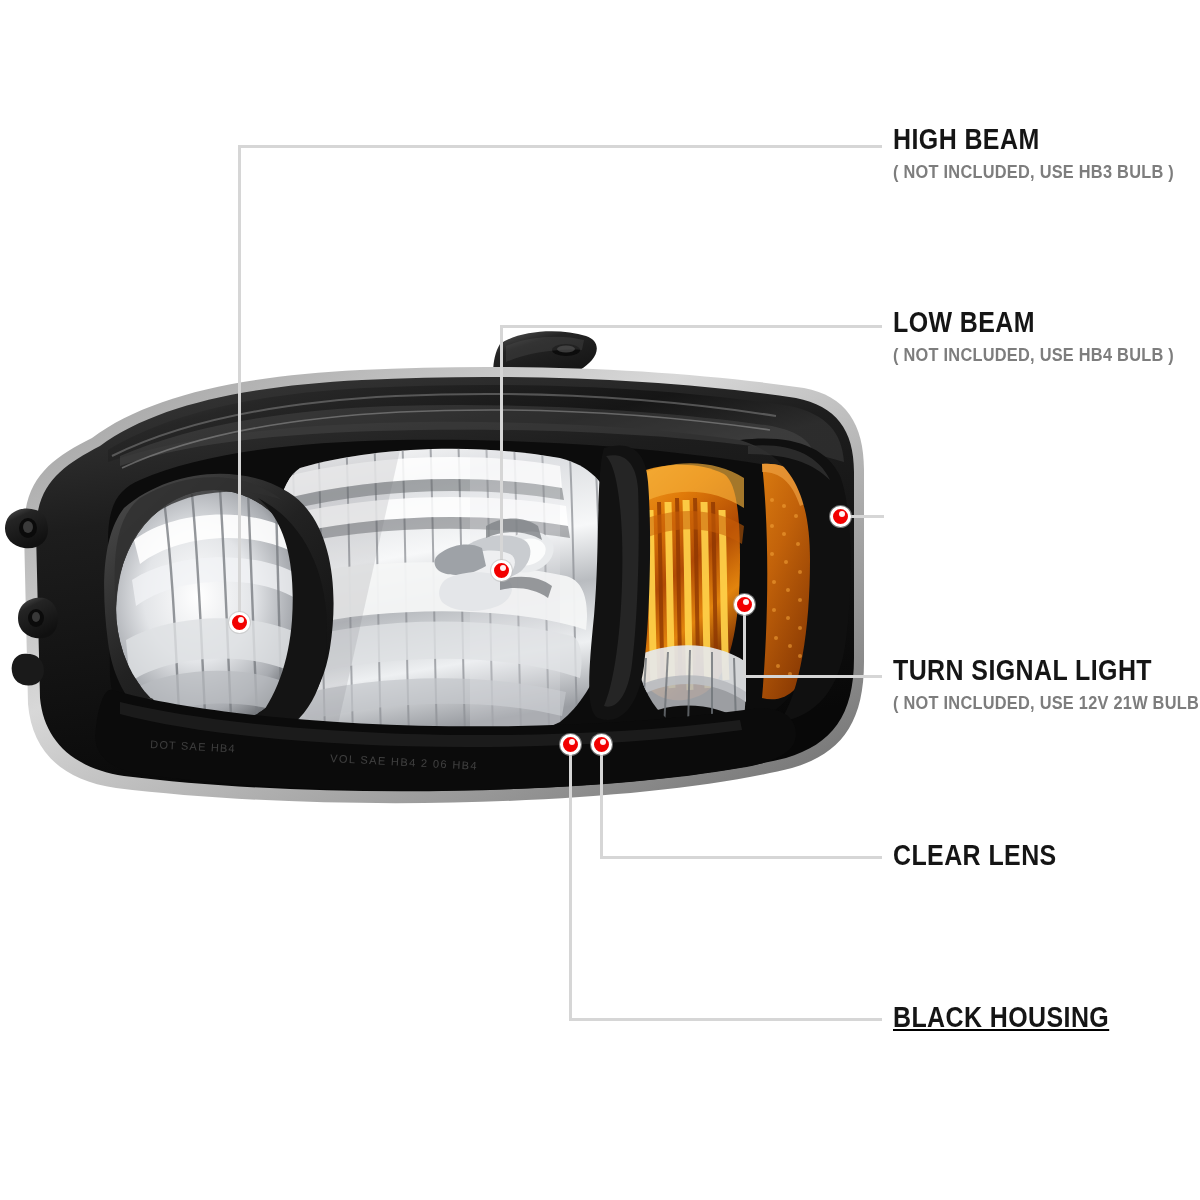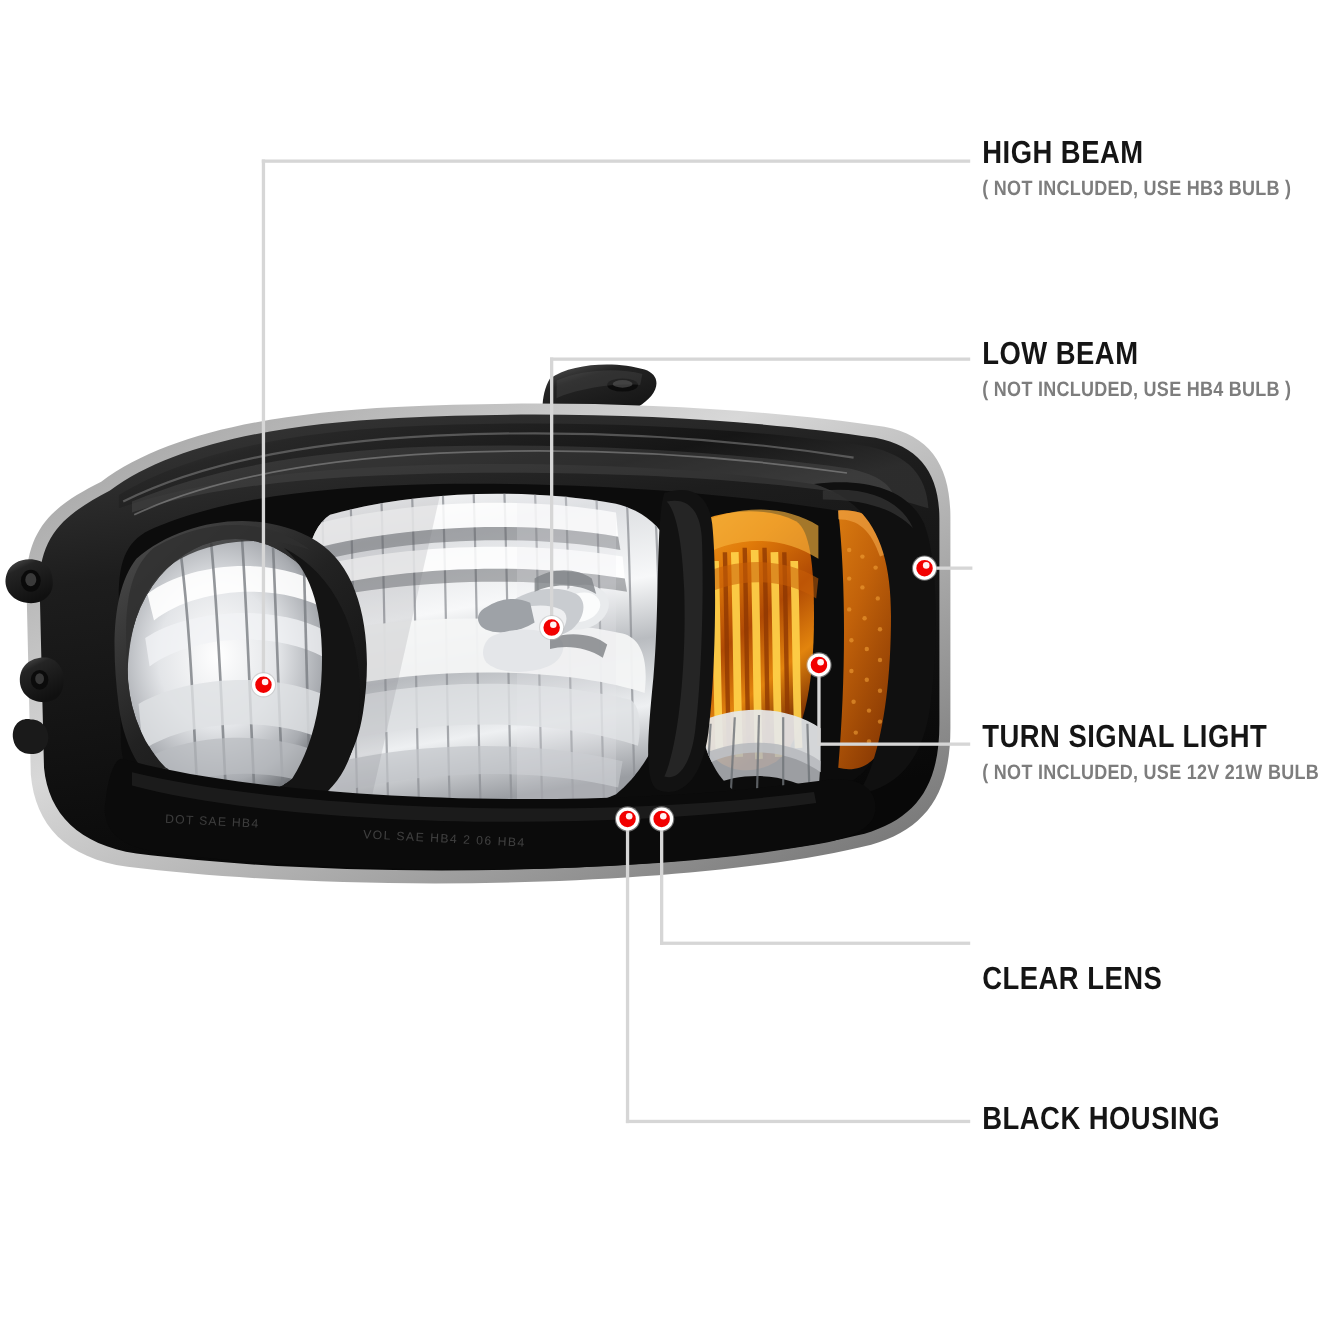--- a/index.html
+++ b/index.html
@@ -417,21 +417,21 @@
     <div class="c-title">LOW BEAM</div>
     <div class="c-sub">( NOT INCLUDED, USE  HB4  BULB )</div>
   </div>
 
 
   <div class="callout" style="left:893px; top:656px;">
     <div class="c-title">TURN SIGNAL LIGHT</div>
     <div class="c-sub">( NOT INCLUDED, USE  12V 21W  BULB )</div>
   </div>
 
-  <div class="callout" style="left:893px; top:841px;margin-top:35px;">
+  <div class="callout" style="left:893px; top:841px;">
     <div class="c-title">CLEAR LENS</div>
   </div>
 
-  <div class="callout" style="left:893px; top:1003px;">
+  <div class="callout" style="left:893px; top:1003px;text-decoration:underline;">
     <div class="c-title">BLACK HOUSING</div>
   </div>
 
 </div>
 
 </body></html>

